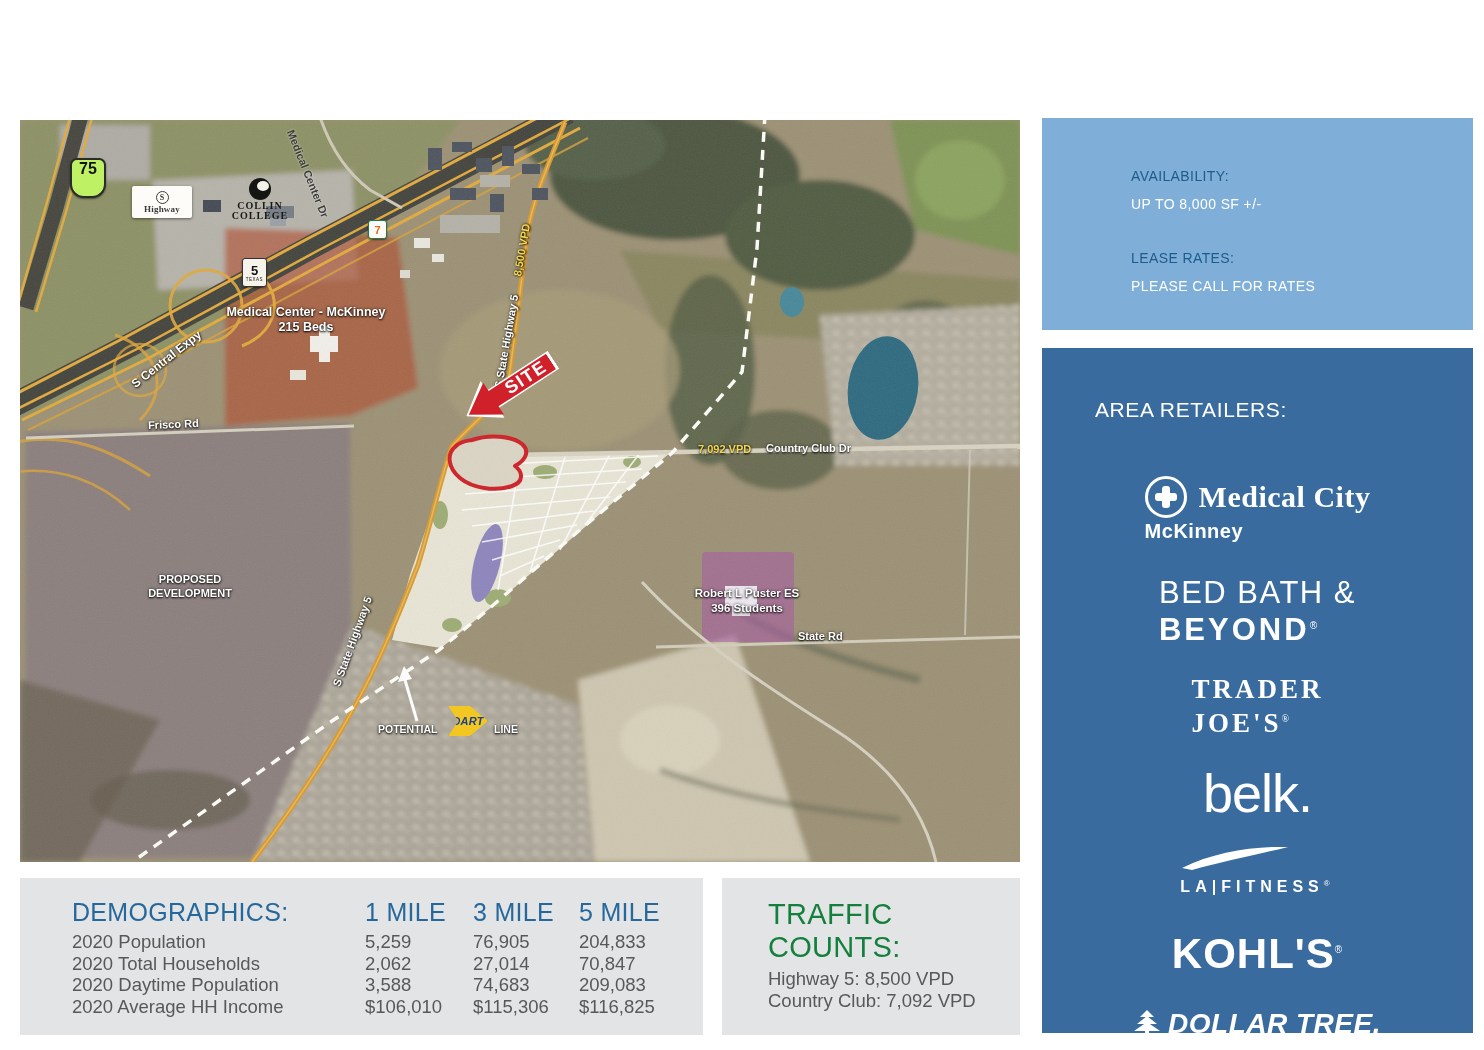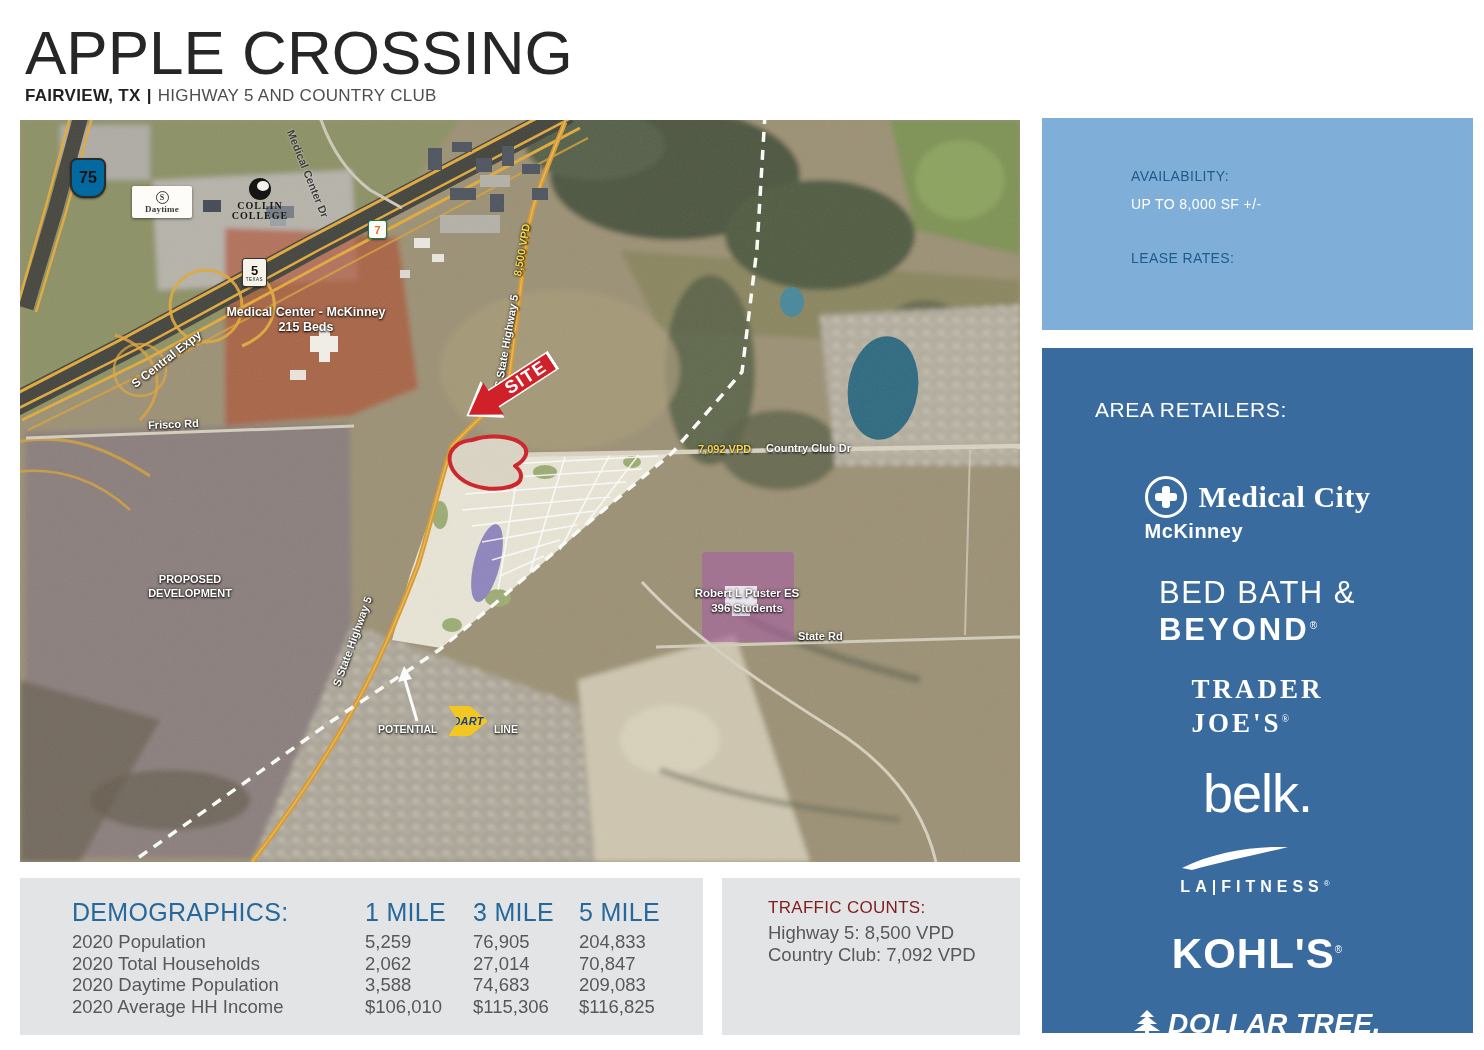--- a/index.html
+++ b/index.html
@@ -12,22 +12,22 @@
   .hdr .sub b{color:#231f20;font-weight:bold;}
   .hdr .sub .sep{font-weight:bold;color:#231f20;margin:0 6px;}
   
   .map{position:absolute;left:20px;top:120px;width:1000px;height:742px;overflow:hidden;background:#9c9174;}
   .map svg{position:absolute;left:0;top:0;}
   .mlabel{position:absolute;color:#ffffff;font-weight:bold;font-size:11px;white-space:nowrap;
           text-shadow:0 1px 2px rgba(0,0,0,.95),0 0 3px rgba(0,0,0,.7);}
   .mlabel.yellow{color:#f6d84d;}
   .mlabel.dark{color:#3b3b38;text-shadow:0 0 2px rgba(255,255,255,.8);}
   .mlabel.ctr{text-align:center;white-space:normal;}
-  .shield75{position:absolute;width:32px;height:36px;background:#0369a1;border:2px solid #2b2b2b;
-            border-radius:7px 7px 14px 14px;display:flex;align-items:center;justify-content:center;
+  .shield75{position:absolute;width:32px;height:36px;background:#bef264;border:2px solid #2b2b2b;
+            border-radius:7px 7px 14px 14px;display:flex;justify-content:center;
             font-size:16px;font-weight:bold;color:#141414;box-shadow:0 1px 2px rgba(0,0,0,.5);}
   .shield5{position:absolute;width:23px;height:27px;background:#f6f3ea;border:1.5px solid #333;
            border-radius:3px;display:flex;flex-direction:column;align-items:center;justify-content:center;
            color:#141414;box-shadow:0 1px 2px rgba(0,0,0,.5);}
   .shield5 .n{font-size:13px;font-weight:bold;line-height:13px;}
   .shield5 .s{font-size:4.5px;letter-spacing:.5px;}
   .whitebox{position:absolute;background:#fdfcf8;border-radius:2px;box-shadow:0 1px 3px rgba(0,0,0,.5);
             display:flex;flex-direction:column;align-items:center;justify-content:center;color:#3a3a3a;}
   .sherS{width:11px;height:11px;border:1px solid #3a3a3a;border-radius:50%;font:bold 8px "Liberation Serif",serif;
          display:flex;align-items:center;justify-content:center;}
@@ -83,34 +83,28 @@
   .dt{display:flex;align-items:center;gap:8px;}
   .dt-t{font-size:28px;font-weight:800;font-style:italic;letter-spacing:.5px;}
   sup.reg{font-size:10px;vertical-align:super;font-weight:normal;}
   
   .demo{position:absolute;left:20px;top:878px;width:683px;height:157px;background:#e3e4e6;box-sizing:border-box;}
   .demo .grid{display:grid;grid-template-columns:293px 108px 106px 1fr;padding:20px 0 0 52px;}
   .demo .hrow{font-size:25px;color:#26689b;letter-spacing:.3px;margin-bottom:4px;}
   .demo .cell{font-size:18.5px;color:#57585a;line-height:21.5px;}
   .traffic{position:absolute;left:722px;top:878px;width:298px;height:157px;background:#e3e4e6;box-sizing:border-box;
            padding:20px 0 0 46px;}
-  .traffic .h{font-size:17px;color:#7f1d1d;letter-spacing:.3px;margin-bottom:4px;}
+  .traffic .h{font-size:29px;color:#15803d;letter-spacing:.3px;margin-bottom:4px;}
   .traffic .l{font-size:18.5px;color:#57585a;line-height:21.5px;}
 </style>
 </head>
 <body>
 
 <div class="page">
 
-  <div class="hdr">
-    <h1>APPLE CROSSING</h1>
-    <div class="sub">
-      <b>FAIRVIEW, TX</b><span class="sep">|</span><span>HIGHWAY 5 AND COUNTRY CLUB</span>
-    </div>
-  </div>
 
   <div class="map">
     <svg width="1000" height="742" viewBox="0 0 1000 742">
       <defs>
         <filter id="soft" x="-6%" y="-6%" width="112%" height="112%">
             <feGaussianBlur stdDeviation="2.5"></feGaussianBlur>
           </filter>
         <filter id="grain">
             <feTurbulence type="fractalNoise" baseFrequency="0.85" numOctaves="2"></feTurbulence>
             <feColorMatrix type="saturate" values="0"></feColorMatrix>
@@ -245,21 +239,21 @@
 
       <rect width="1000" height="742" filter="url(#grain)" opacity="0.10"></rect>
     </svg>
 
     <div class="shield75" style="left:50px;top:38px;">
       <span>75</span>
     </div>
 
     <div class="whitebox" style="left:112px;top:66px;width:60px;height:32px;">
       <div class="sherS">S</div>
-      <div class="sherName">Daytime</div>
+      <div class="sherName">Highway</div>
     </div>
 
     <div class="collin" style="left:200px;top:58px;">
       <div class="collinBall"></div>
       <div class="collinTxt">COLLIN</div>
       <div class="collinTxt">COLLEGE</div>
     </div>
 
     <div class="mlabel dark" style="left:276px;top:8px;transform:rotate(68deg);transform-origin:left top;font-size:11px;">Medical Center Dr</div>
 
@@ -313,20 +307,21 @@
     </div>
     <div class="mlabel" style="left:474px;top:603px;font-size:10.5px;">LINE</div>
   </div>
 
   <div class="avail">
     <div class="inner">
       <div class="h">AVAILABILITY:</div>
       <div class="v">UP TO 8,000 SF +/-</div>
       <div class="gap"></div>
       <div class="h">LEASE RATES:</div>
+      <div class="v">PLEASE CALL FOR RATES</div>
     </div>
   </div>
 
   <div class="retail">
     <div class="head">AREA RETAILERS:</div>
     <div class="logos">
       <div class="lg" style="margin-top:28px;">
         <div class="mc-row">
           <div class="mc-icon">
             <i class="h"></i>

